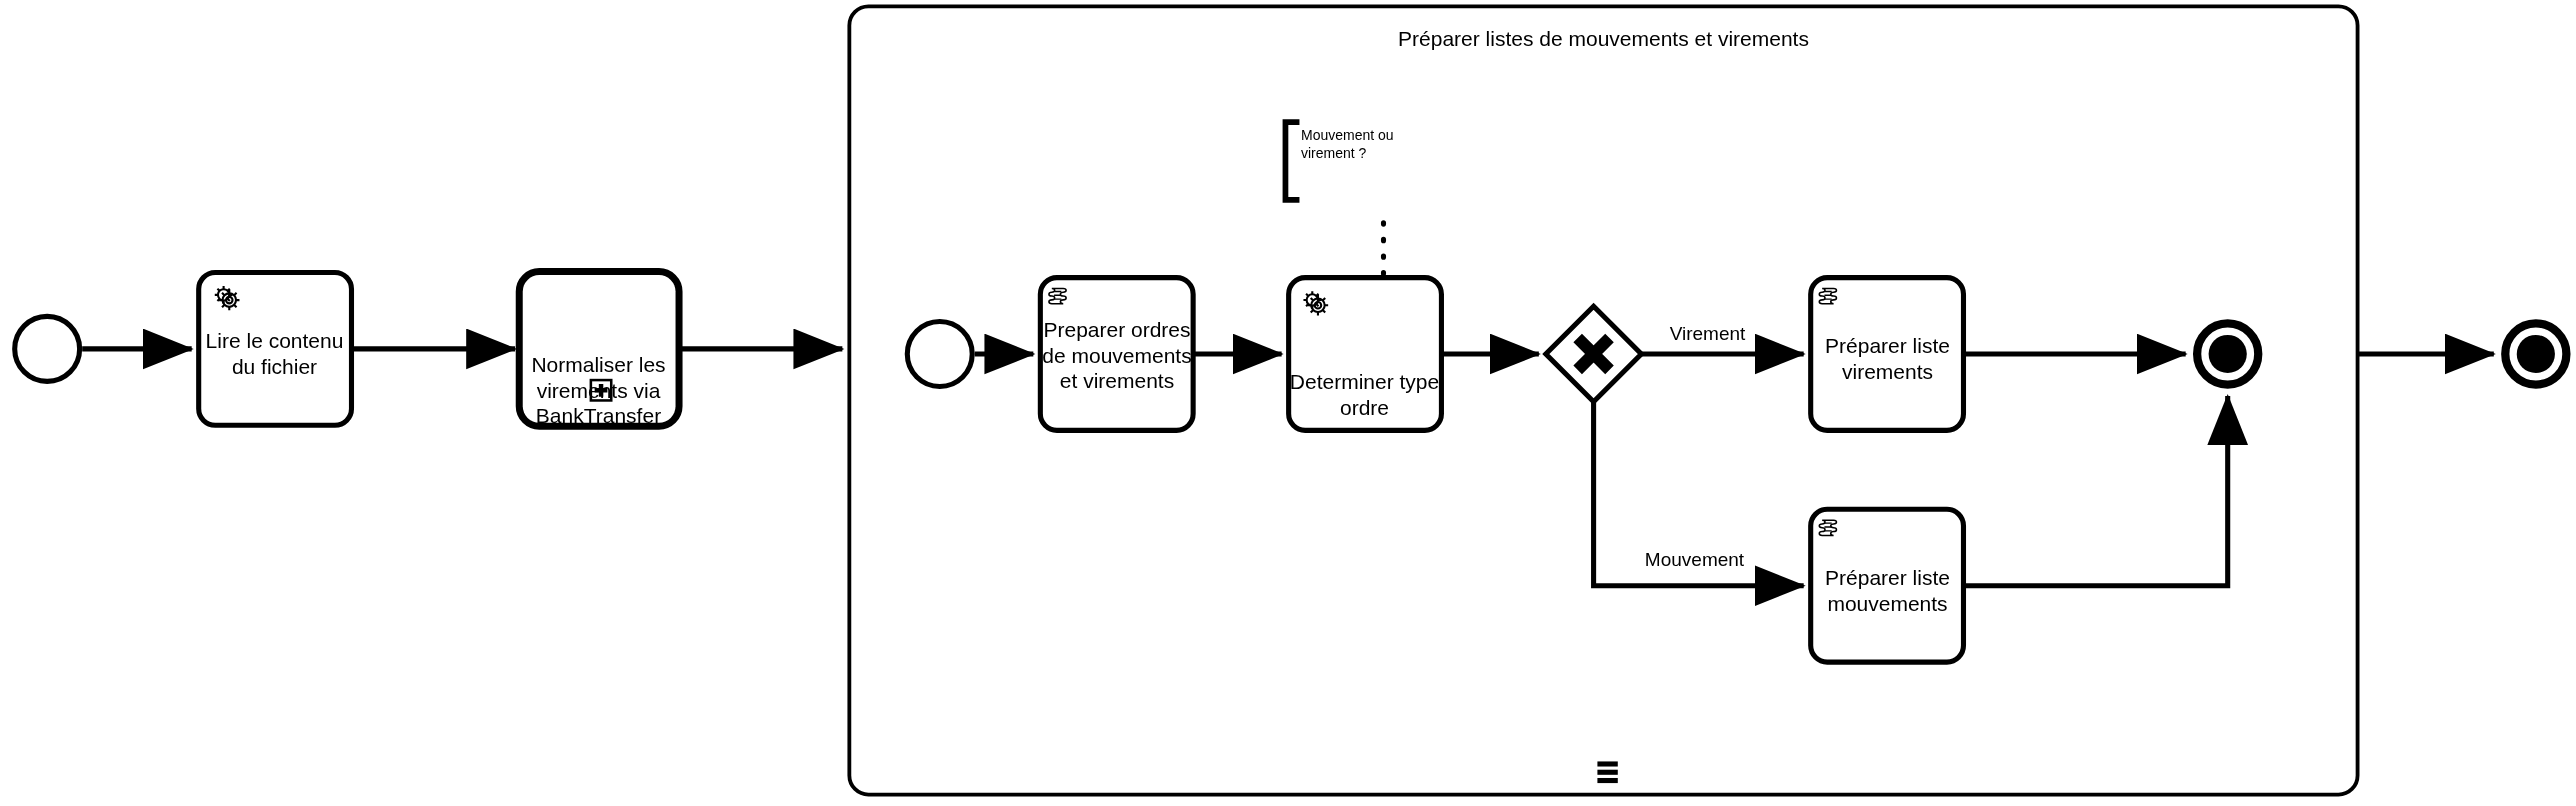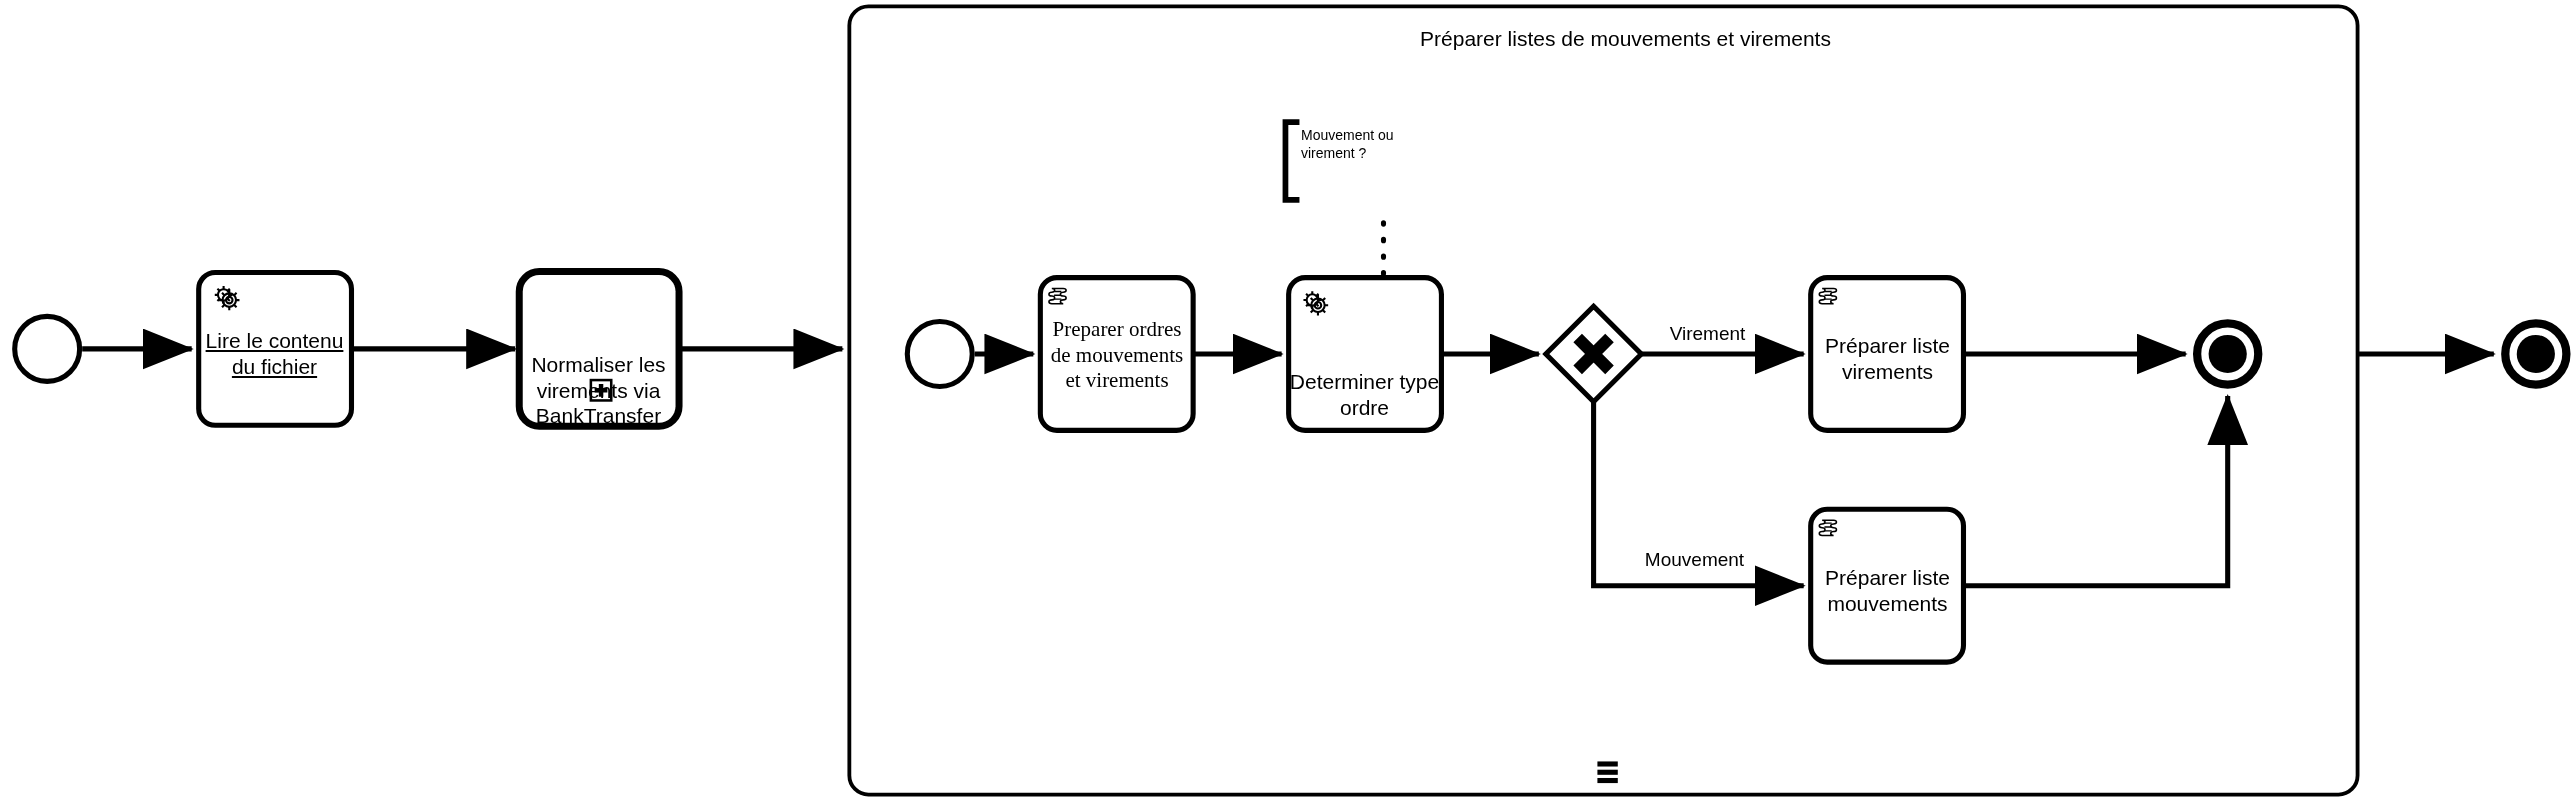--- a/index.html
+++ b/index.html
@@ -122,30 +122,30 @@
                L16,18 C12,18 12,14 16,14 C20,14 20,10 16,10 C12,10 12,6 16,6 C20,6 20,2 16,2 Z"></path>
       <path d="M7,5.2 h7 M6.4,9.2 h7 M7,13.2 h7" stroke-width="1.4"></path>
     </g>
 
     <g>
       <polygon points="2502,481 2577,556 2502,631 2427,556" fill="#ffffff" stroke="#000" stroke-width="8"></polygon>
       <path d="M2477,531 L2527,581 M2527,531 L2477,581" stroke="#000" stroke-width="19" stroke-linecap="butt"></path>
     </g>
   </svg>
 
-  <div class="lbl sub-title" style="left:849px;top:25.5px;width:1509px;margin-left:22px;">Préparer listes de mouvements et virements</div>
+  <div class="lbl sub-title" style="left:849px;top:25.5px;width:1509px;">Préparer listes de mouvements et virements</div>
 
-  <div class="lbl task-label" style="left:198px;top:328px;width:153px;text-decoration:underline;">Lire le contenu
+  <div class="lbl task-label" style="left:198px;top:328px;width:153px;">Lire le contenu
 du fichier</div>
 
   <div class="lbl task-label" style="left:521px;top:304px;width:155px;margin-top:48px;">Normaliser les
 virements via
 BankTransfer</div>
 
-  <div class="lbl task-label" style="left:1038px;top:317px;width:158px;font-family:Liberation Serif, serif;">Preparer ordres
+  <div class="lbl task-label" style="left:1038px;top:317px;width:158px;">Preparer ordres
 de mouvements
 et virements</div>
 
   <div class="lbl task-label" style="left:1287px;top:333px;width:155px;margin-top:36px;">Determiner type
 ordre</div>
 
   <div class="lbl task-label" style="left:1811px;top:333px;width:153px;">Préparer liste
 virements</div>
 
   <div class="lbl task-label" style="left:1811px;top:565px;width:153px;">Préparer liste

